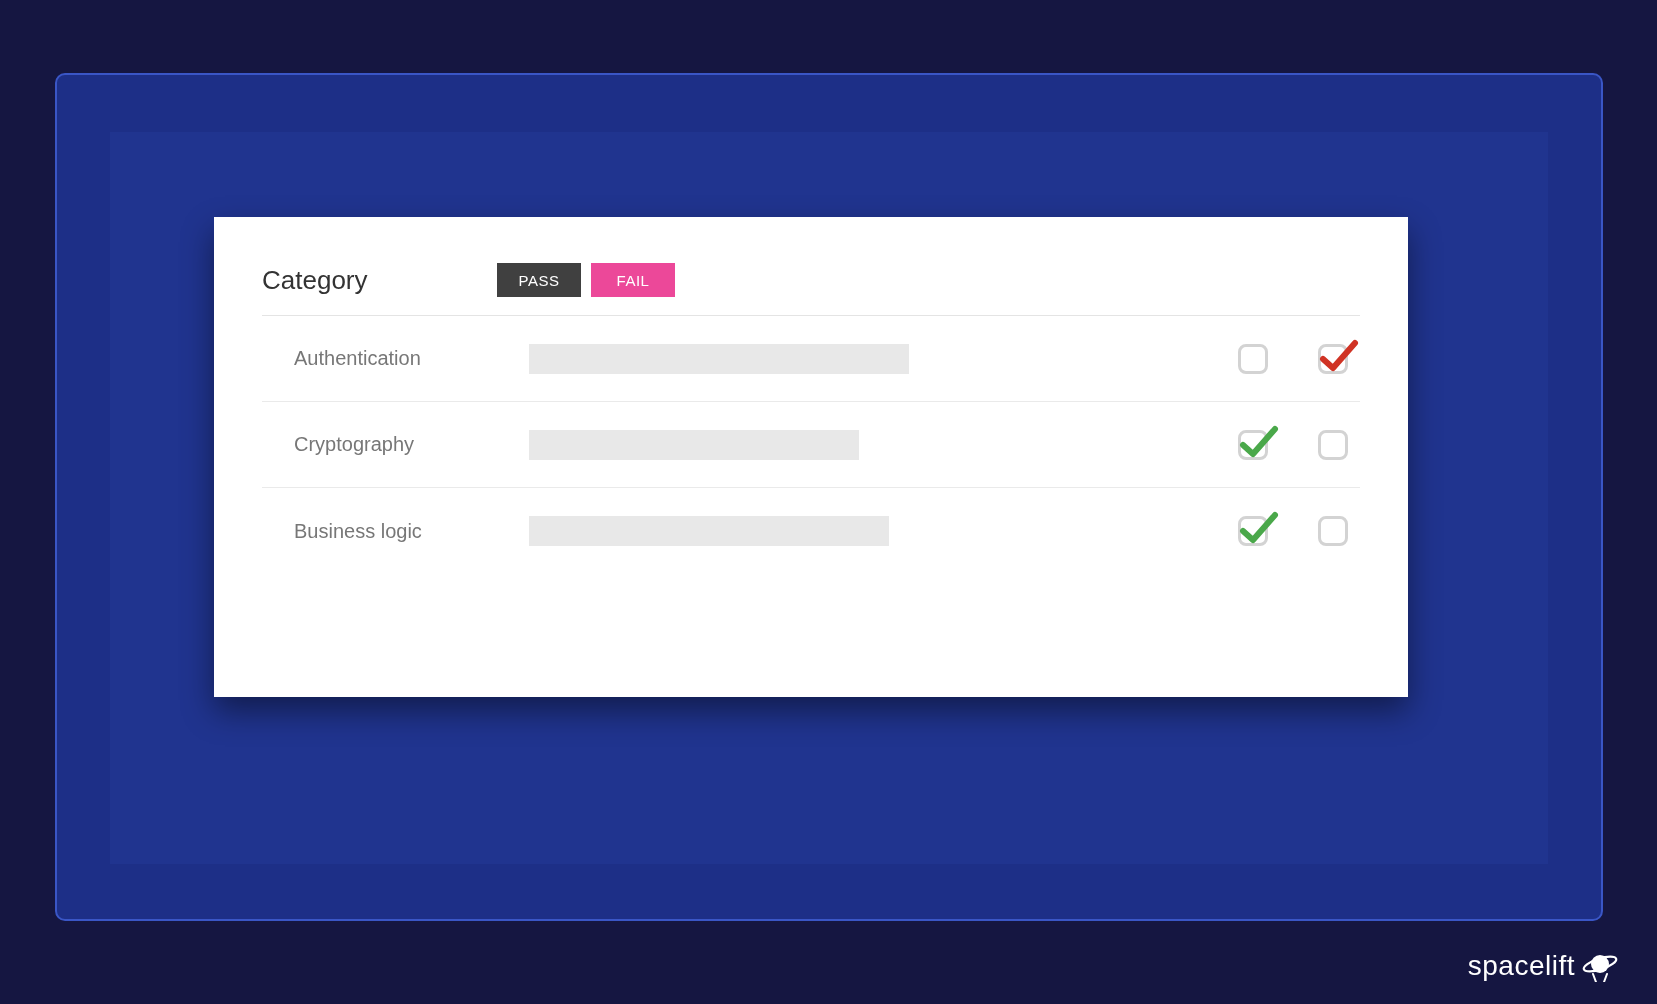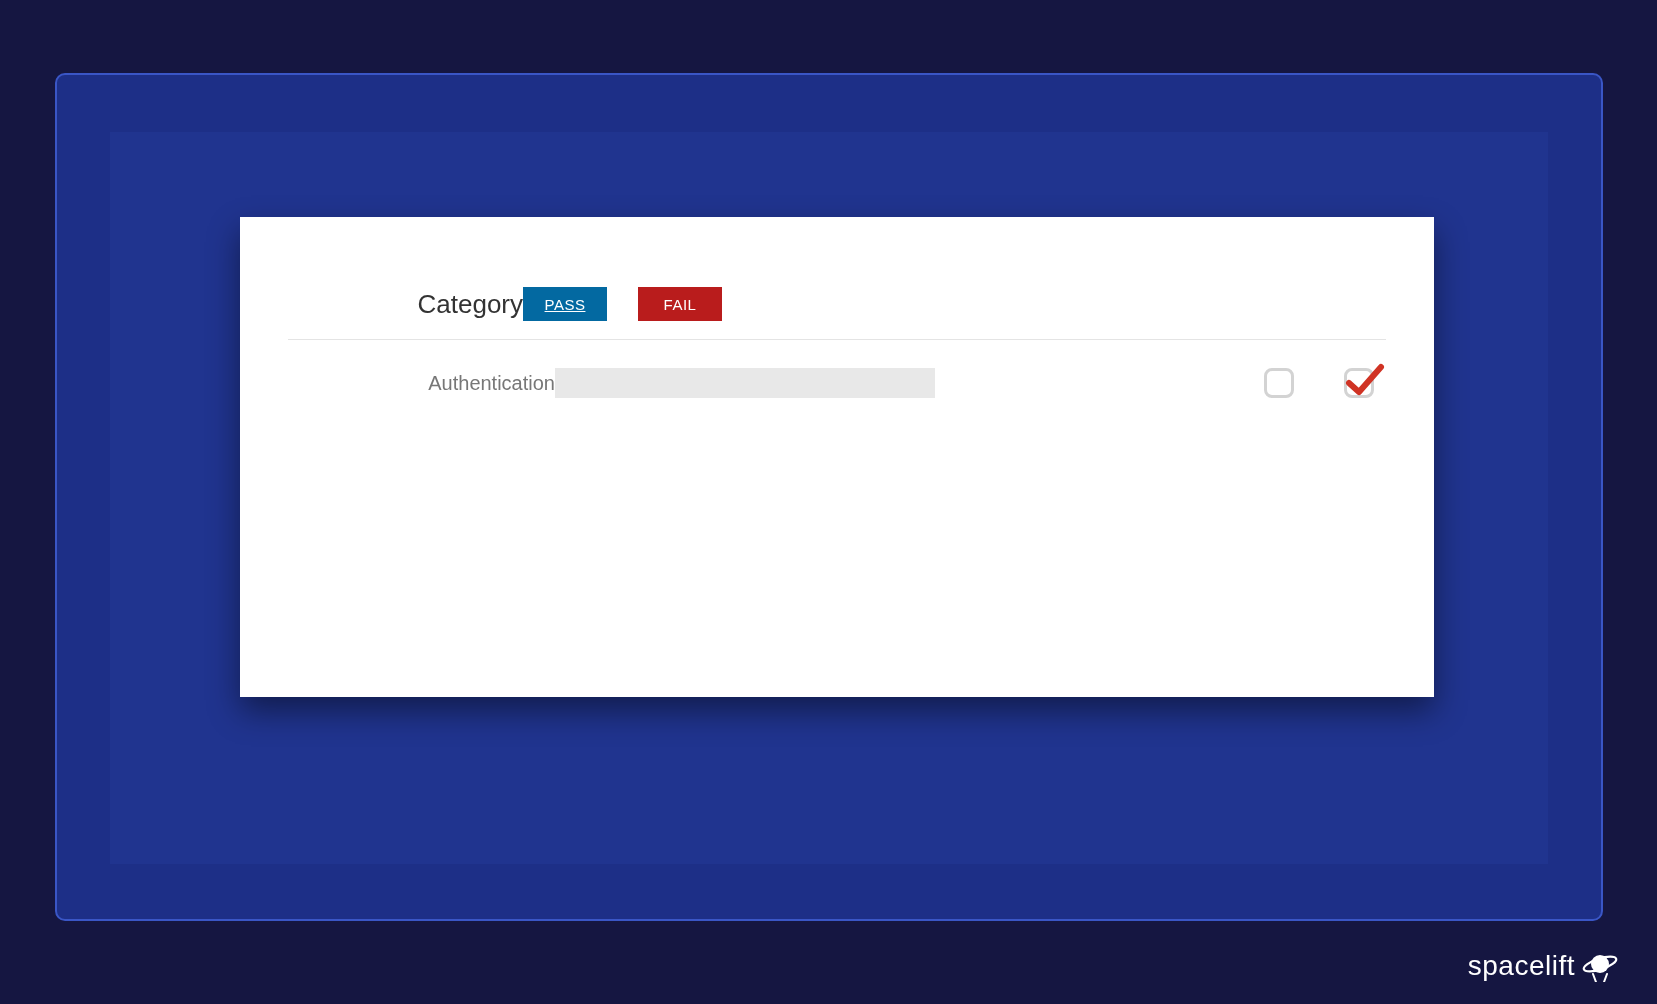--- a/index.html
+++ b/index.html
@@ -24,28 +24,27 @@
     .inner-blue {
       position: absolute;
       left: 110px;
       top: 132px;
       width: 1438px;
       height: 732px;
       background: #20348f;
     }
     .card {
       position: absolute;
-      left: 240px;
+      left: 214px;
       top: 217px;
       width: 1194px;
       height: 480px;
       background: #ffffff;
       box-shadow: 0 14px 30px rgba(0,0,0,0.45);
-      padding: 70px 48px 30px 48px;
-      text-align: right;
+      padding: 46px 48px 30px 48px;
     }
     .header-row {
       display: flex;
       align-items: center;
       padding-bottom: 18px;
       border-bottom: 1px solid #e4e4e4;
     }
     .col-category {
       width: 235px;
       font-size: 26px;
@@ -64,22 +63,22 @@
       width: 84px;
       height: 34px;
       display: flex;
       align-items: center;
       justify-content: center;
       color: #fff;
       font-size: 15px;
       font-weight: 500;
       letter-spacing: 0.5px;
     }
-    .badge.pass { background: #0369a1; text-decoration: underline; }
-    .badge.fail { background: #b91c1c; margin-left: 21px; }
+    .badge.pass { background: #404040; }
+    .badge.fail { background: #ec4899; }
     .row {
       display: flex;
       align-items: center;
       height: 86px;
       border-bottom: 1px solid #eaeaea;
     }
     .row:last-child { border-bottom: none; }
     .row .col-category {
       font-size: 20px;
       color: #777;
@@ -148,20 +147,52 @@
         </div>
         <div class="col-checks">
           <div class="checkbox"></div>
           <div class="checkbox">
             <div class="checkmark">
               <svg width="40" height="40" viewBox="0 0 40 40">
                 <path d="M4 22 L14 31 L36 6" stroke="#d03324" stroke-width="6" fill="none" stroke-linecap="round" stroke-linejoin="round"></path>
               </svg>
             </div>
           </div>
+        </div>
+      </div>
+      <div class="row">
+        <div class="col-category">Cryptography</div>
+        <div class="col-description">
+          <div class="placeholder-bar" style="width: 330px;"></div>
+        </div>
+        <div class="col-checks">
+          <div class="checkbox">
+            <div class="checkmark">
+              <svg width="40" height="40" viewBox="0 0 40 40">
+                <path d="M4 22 L14 31 L36 6" stroke="#4aa84a" stroke-width="6" fill="none" stroke-linecap="round" stroke-linejoin="round"></path>
+              </svg>
+            </div>
+          </div>
+          <div class="checkbox"></div>
+        </div>
+      </div>
+      <div class="row">
+        <div class="col-category">Business logic</div>
+        <div class="col-description">
+          <div class="placeholder-bar" style="width: 360px;"></div>
+        </div>
+        <div class="col-checks">
+          <div class="checkbox">
+            <div class="checkmark">
+              <svg width="40" height="40" viewBox="0 0 40 40">
+                <path d="M4 22 L14 31 L36 6" stroke="#4aa84a" stroke-width="6" fill="none" stroke-linecap="round" stroke-linejoin="round"></path>
+              </svg>
+            </div>
+          </div>
+          <div class="checkbox"></div>
         </div>
       </div>
     </div>
 </div>
 
 <div class="brand">
   <span>spacelift</span>
   <span>
     <svg width="38" height="32" viewBox="0 0 38 32" fill="none">
       <circle cx="19" cy="14" r="9" fill="#ffffff"></circle>

